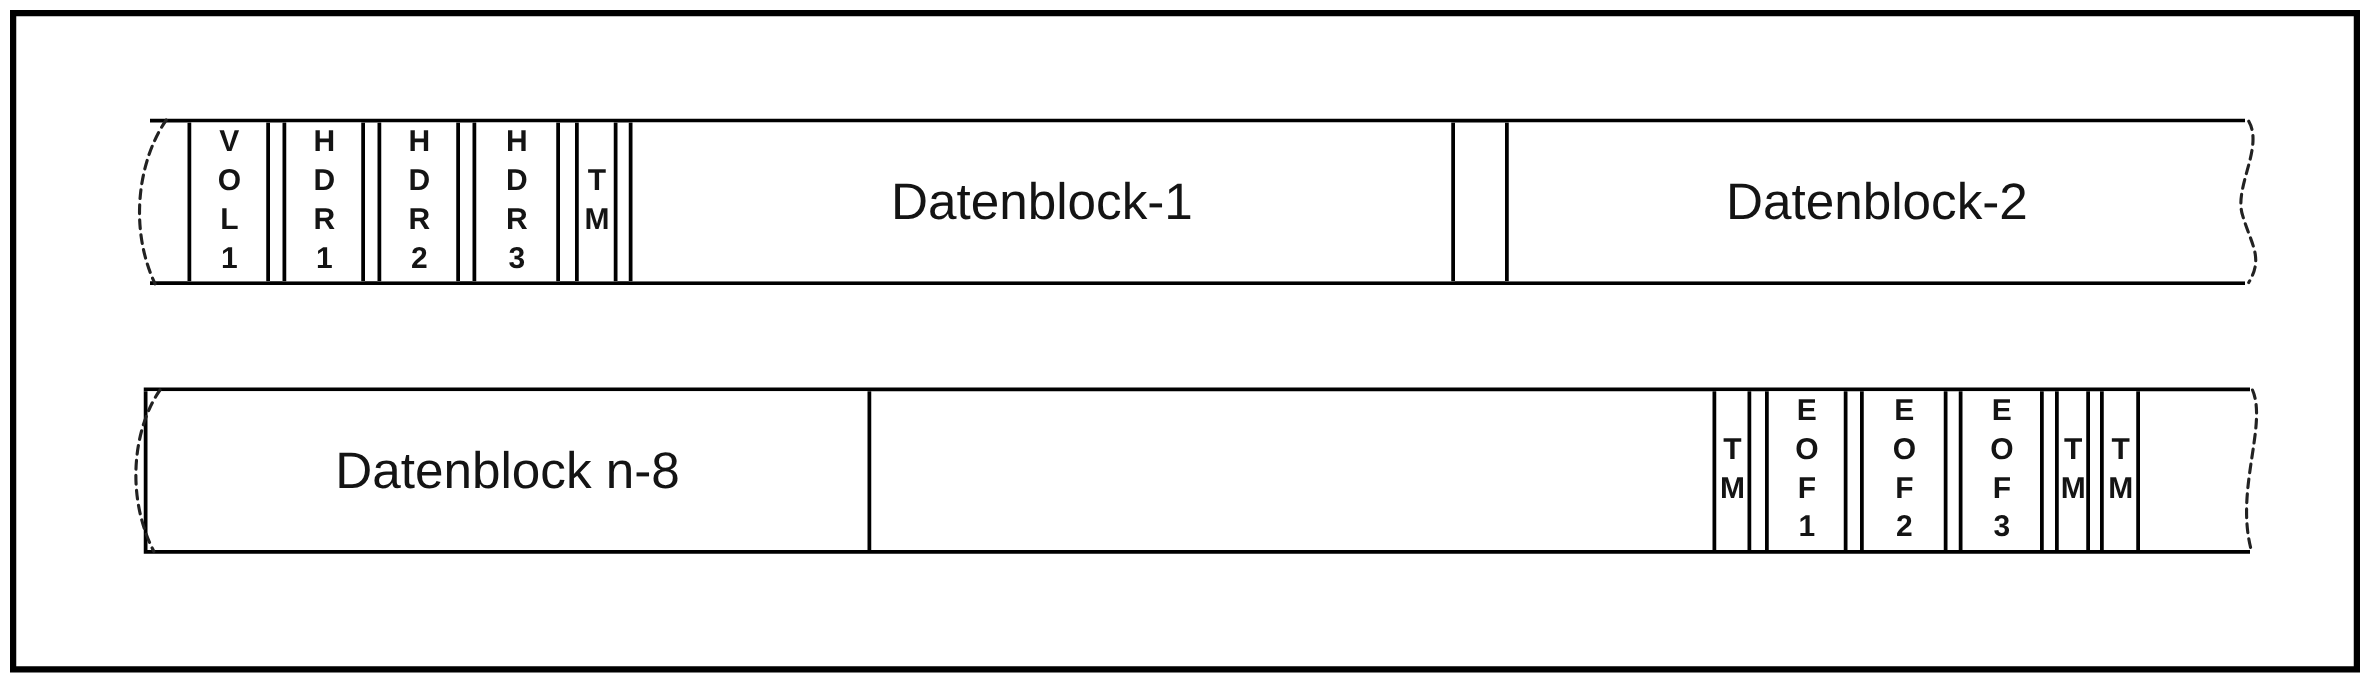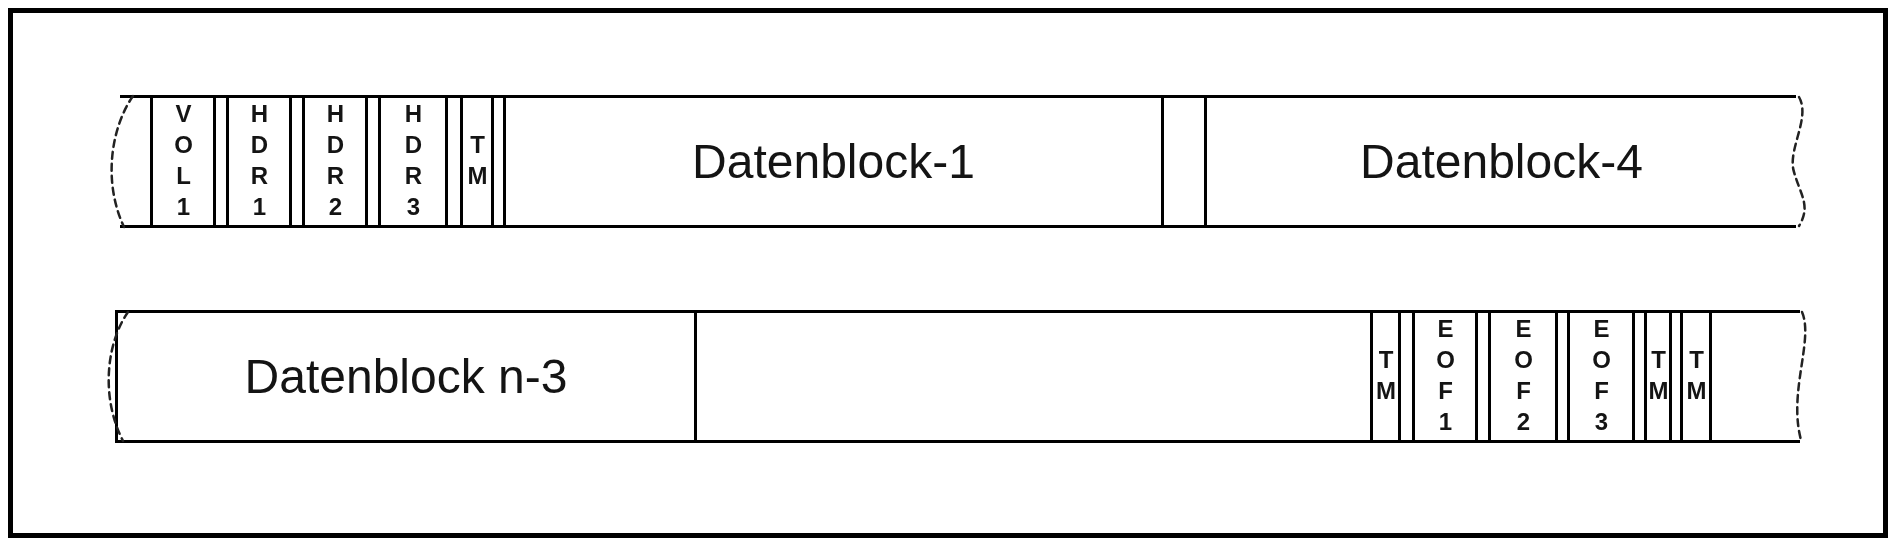--- a/index.html
+++ b/index.html
@@ -49,21 +49,21 @@
     writing-mode: vertical-rl;
     text-orientation: upright;
     font-weight: bold;
     font-size: 24px;
     letter-spacing: 4px;
     line-height: 1;
     color: #141414;
     white-space: nowrap;
   }
   .htext {
-    font-size: 48px;
+    font-size: 41px;
     color: #141414;
     white-space: nowrap;
   }
   svg.tears {
     position: absolute;
     left: 0;
     top: 0;
     width: 1896px;
     height: 546px;
     pointer-events: none;
@@ -96,27 +96,27 @@
     <div class="cell" style="left:258px; width:70px;">
       <span class="vtext">HDR3</span>
     </div>
     <div class="cell" style="left:340px; width:34px;">
       <span class="vtext">TM</span>
     </div>
     <div class="cell" style="left:383px; width:661px;">
       <span class="htext">Datenblock-1</span>
     </div>
     <div class="cell open-right" style="left:1084px; width:592px;">
-      <span class="htext">Datenblock-4</span>
+      <span class="htext">Datenblock-2</span>
     </div>
   </div>
 
   <div class="band band2">
     <div class="cell" style="left:0px; width:582px;">
-      <span class="htext">Datenblock n-3</span>
+      <span class="htext">Datenblock n-8</span>
     </div>
     <div class="cell" style="left:1255px; width:31px;">
       <span class="vtext">TM</span>
     </div>
     <div class="cell" style="left:1297px; width:66px;">
       <span class="vtext">EOF1</span>
     </div>
     <div class="cell" style="left:1373px; width:70px;">
       <span class="vtext">EOF2</span>
     </div>

